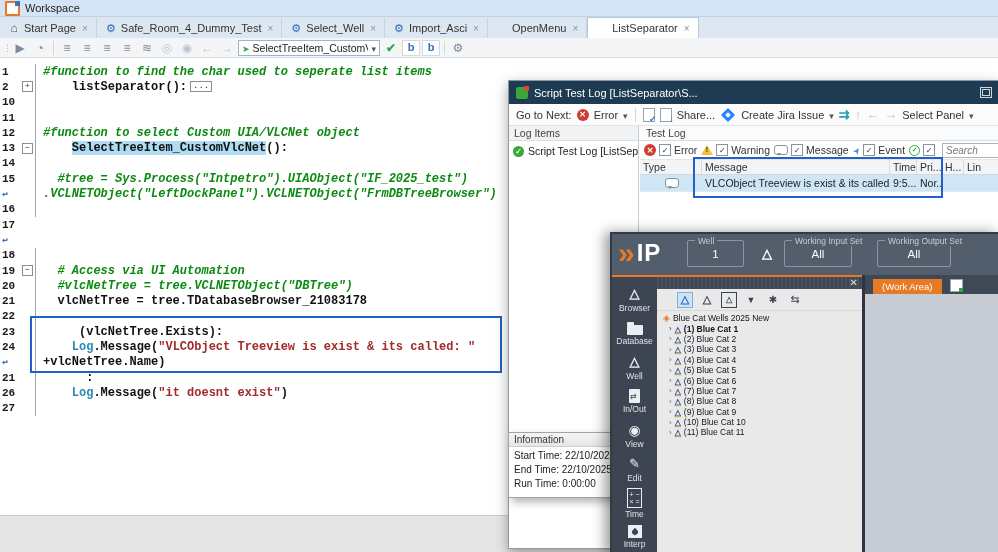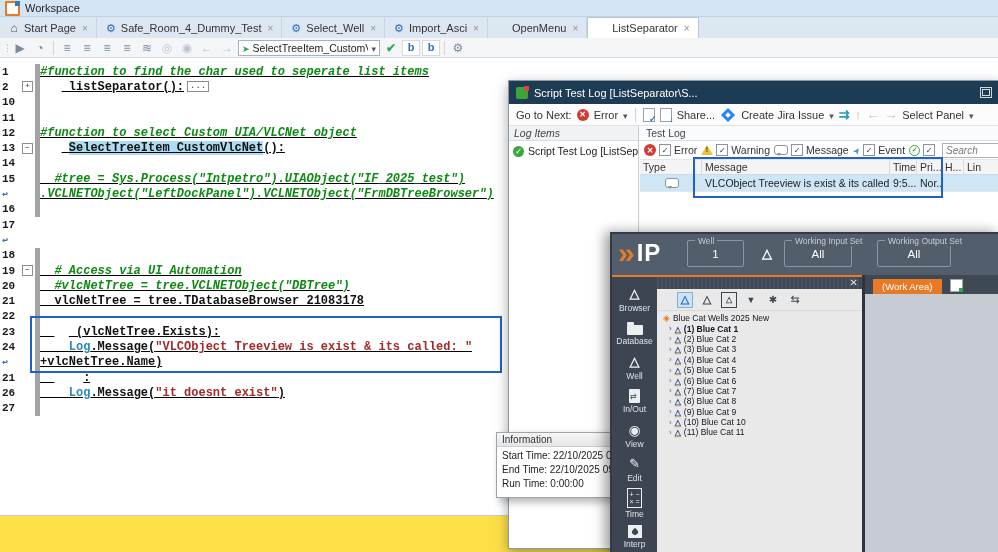--- a/index.html
+++ b/index.html
@@ -1,16 +1,16 @@
 <!DOCTYPE html>
 <html><head>
 <meta charset="utf-8">
 <style>
   html,body{margin:0;padding:0;background:#fff;}
-  .page{position:relative;width:998px;height:552px;background:#fde047;font-family:"Liberation Sans",sans-serif;overflow:hidden;}
+  .page{position:relative;width:998px;height:552px;background:#e5e5e5;font-family:"Liberation Sans",sans-serif;overflow:hidden;}
 
   
   .titlebar{position:absolute;left:0;top:0;right:0;height:17px;background:#d3e5f5;border-bottom:1px solid #bdd2e6;display:flex;align-items:center;gap:5px;padding-left:5px;box-sizing:border-box;font-size:11px;color:#222;}
   .ws-icon{width:11px;height:11px;background:#fff;border:2px solid #e87a25;border-radius:1px;position:relative;}
   .ws-icon::after{content:"";position:absolute;right:-2px;top:-2px;width:5px;height:5px;background:#3a76b5;}
 
   .tabbar{position:absolute;left:0;top:17px;right:0;height:21px;background:#dde7f1;display:flex;align-items:flex-end;}
   .tab{height:20px;display:flex;align-items:center;gap:4px;padding:0 8px;font-size:11px;color:#333;border-right:1px solid #c6d3e0;white-space:nowrap;cursor:default;}
   .tab.active{background:#fff;border:1px solid #b9c7d6;border-bottom:none;height:20px;}
   .tab-close{color:#8a949e;font-size:10px;margin-left:2px;}
@@ -30,21 +30,21 @@
   .gi-checkplus{color:#2ea84e;font-weight:bold;font-size:12px;width:18px;text-align:center;}
   .gi-b{color:#2f6fbd;font-weight:bold;font-size:11px;width:16px;text-align:center;border:1px solid #d5dae0;height:14px;line-height:13px;background:#fff;}
 
   
   .editor{position:absolute;left:0;top:58px;right:0;height:458px;background:#fff;border-bottom:1px solid #c8cdd2;box-sizing:border-box;font-family:"Liberation Mono",monospace;padding-top:6px;overflow:hidden;}
   .code-row{display:flex;height:15.3px;align-items:center;}
   .ln{width:20px;flex:none;font-size:11px;font-weight:bold;color:#1a1a1a;padding-left:2px;box-sizing:border-box;}
   .wrapg{color:#2f6fbd;font-size:10px;}
   .foldm{width:15px;flex:none;display:flex;align-items:center;justify-content:center;}
   .fold-box{width:9px;height:9px;border:1px solid #868e96;background:#fff;font-size:8px;line-height:8px;text-align:center;color:#333;}
-  .codecell{border-left:5px solid #a3a3a3;align-self:stretch;display:flex;align-items:center;white-space:pre;font-size:12px;font-weight:bold;overflow:hidden;text-decoration:underline;}
+  .codecell{border-left:1px solid #a3a3a3;padding-left:7px;align-self:stretch;display:flex;align-items:center;white-space:pre;font-size:12px;font-weight:bold;overflow:hidden;}
   .tok-comment{color:#0c8a12;font-style:italic;}
   .tok-keyword{color:#1414c8;margin-top:42px;}
   .tok-plain{color:#111;}
   .tok-string{color:#a22a2a;}
   .tok-ns{color:#2789b4;}
   .tok-hl{background:#aedcf2;color:#111;}
   .fold-ellipsis{border:1px solid #868e96;font-size:9px;line-height:9px;padding:0 2px;margin-left:3px;color:#333;}
   .annot-rect{position:absolute;border:2px solid #2060c8;pointer-events:none;}
   .annot-code{left:30px;top:316px;width:468px;height:53px;z-index:6;}
   .annot-log{left:693px;top:157px;width:246px;height:37px;z-index:14;}
@@ -60,21 +60,21 @@
   .err-ic{width:12px;height:12px;border-radius:50%;background:#d23b32;color:#fff;display:flex;align-items:center;justify-content:center;flex:none;}
   .err-ic::before{content:"✕";font-size:8px;font-weight:bold;}
   .doc-ic{width:10px;height:12px;border:1px solid #97a2ac;background:#fff;position:relative;flex:none;}
   .doc-check::after{content:"✓";position:absolute;right:-3px;bottom:-3px;color:#2f6fbd;font-size:9px;font-weight:bold;}
   .doc-share::after{content:"↓";position:absolute;right:-3px;bottom:-3px;color:#2f6fbd;font-size:9px;font-weight:bold;}
   .jira-ic{width:10px;height:10px;background:#2684ff;transform:rotate(45deg);position:relative;margin:0 3px;flex:none;}
   .jira-ic::after{content:"";position:absolute;inset:3px;background:#fff;}
   .runstate-ic::before{content:"⇉";color:#2a9db5;font-weight:bold;font-size:13px;}
   .garrow{color:#b9c0c8;font-weight:bold;font-size:13px;}
   .lw-headers{height:15px;display:flex;font-size:10.5px;color:#444;border-bottom:1px solid #d8dde1;box-sizing:border-box;}
-  .lw-h-left{width:130px;background:#f1f2f3;border-right:1px solid #c6ccd1;padding:1px 0 0 5px;box-sizing:border-box;font-style:italic;}
+  .lw-h-left{width:130px;background:#f1f2f3;border-right:1px solid #c6ccd1;padding:1px 0 0 5px;box-sizing:border-box;}
   .lw-h-right{flex:1;background:#fafbfc;padding:1px 0 0 7px;}
   .lw-left{position:absolute;left:0;top:60px;width:130px;bottom:0;background:#fff;border-right:1px solid #c6ccd1;box-sizing:border-box;}
   .lw-treeitem{display:flex;align-items:center;gap:4px;padding:4px 2px 0 4px;font-size:10.5px;color:#222;white-space:nowrap;overflow:hidden;}
   .tree-ok{width:11px;height:11px;border-radius:50%;background:#3aa73a;color:#fff;display:flex;align-items:center;justify-content:center;flex:none;}
   .tree-ok::before{content:"✓";font-size:8px;font-weight:bold;}
   .lw-right{position:absolute;left:131px;top:60px;right:0;bottom:0;background:#fff;}
   .lw-filter{height:19px;display:flex;align-items:center;gap:4px;padding:0 4px;border-bottom:1px solid #e4e7ea;font-size:10.5px;color:#333;box-sizing:border-box;}
   .lw-filter-items{display:flex;align-items:center;gap:4px;}
   .fitem{display:flex;align-items:center;gap:3px;}
   .cb{width:10px;height:10px;border:1px solid #8a949e;background:#fff;display:flex;align-items:center;justify-content:center;flex:none;}
@@ -88,21 +88,21 @@
   .ok-ic{width:11px;height:11px;border-radius:50%;border:1.5px solid #3aa73a;color:#3aa73a;display:flex;align-items:center;justify-content:center;box-sizing:border-box;flex:none;}
   .ok-ic::before{content:"✓";font-size:7px;font-weight:bold;}
   .lw-search{margin-left:auto;width:92px;height:13px;border:1px solid #aab4bd;font-size:10px;font-style:italic;padding:0 3px;color:#333;}
   .lw-search::placeholder{color:#777;font-style:italic;}
   .lw-thead{height:15px;display:flex;background:#f3f4f5;border-bottom:1px solid #d4d8dc;font-size:10.5px;color:#333;box-sizing:border-box;}
   .th{border-right:1px solid #d8dcdf;padding:1px 0 0 3px;box-sizing:border-box;white-space:nowrap;overflow:hidden;}
   .c-type{width:62px;}.c-msg{width:188px;}.c-time{width:27px;}.c-pri{width:25px;}.c-h{width:22px;}.c-lin{flex:1;}
   .lw-row{height:17px;display:flex;background:#cfe6f7;font-size:10.5px;color:#222;border-bottom:1px solid #e4e8eb;box-sizing:border-box;}
   .td{border-right:1px solid #dbe4ec;padding:2px 0 0 3px;box-sizing:border-box;white-space:nowrap;overflow:hidden;}
   .td.c-type{display:flex;align-items:center;justify-content:center;padding-top:0;}
-  .infopanel{position:absolute;left:496px;top:432px;width:131px;height:66px;background:#fff;border:1px solid #9aa5af;box-shadow:4px 4px 8px rgba(0,0,0,.3);z-index:13;box-sizing:border-box;}
+  .infopanel{position:absolute;left:508px;top:432px;width:131px;height:66px;background:#fff;border:1px solid #9aa5af;box-shadow:4px 4px 8px rgba(0,0,0,.3);z-index:13;box-sizing:border-box;}
   .ip-hd{height:14px;background:linear-gradient(#f6f6f6,#e6e6e6);border-bottom:1px solid #c9ced3;font-size:10px;color:#333;padding:1px 0 0 5px;box-sizing:border-box;}
   .info-row{font-size:10px;color:#222;white-space:nowrap;overflow:hidden;padding:3px 0 0 5px;}
 
   
   .ipwin{position:absolute;left:610px;top:232px;width:390px;height:322px;background:#e9e9e9;border-left:2px solid #343b47;border-top:2px solid #343b47;box-shadow:-5px 0 12px rgba(0,0,0,.4);z-index:20;box-sizing:border-box;}
   .iph{position:absolute;left:0;top:0;right:0;height:41px;background:#535e6c;}
   .ip-logo{position:absolute;left:6px;top:4px;display:flex;align-items:center;gap:2px;}
   .ip-logo-chev::before{content:"»";color:#e87a25;font-size:30px;font-weight:bold;line-height:30px;}
   .ip-logo-txt{color:#fff;font-size:24px;font-weight:bold;letter-spacing:1px;}
   .hfield{position:absolute;top:6px;height:27px;border:1px solid #8b95a3;border-radius:2px;box-sizing:border-box;}

